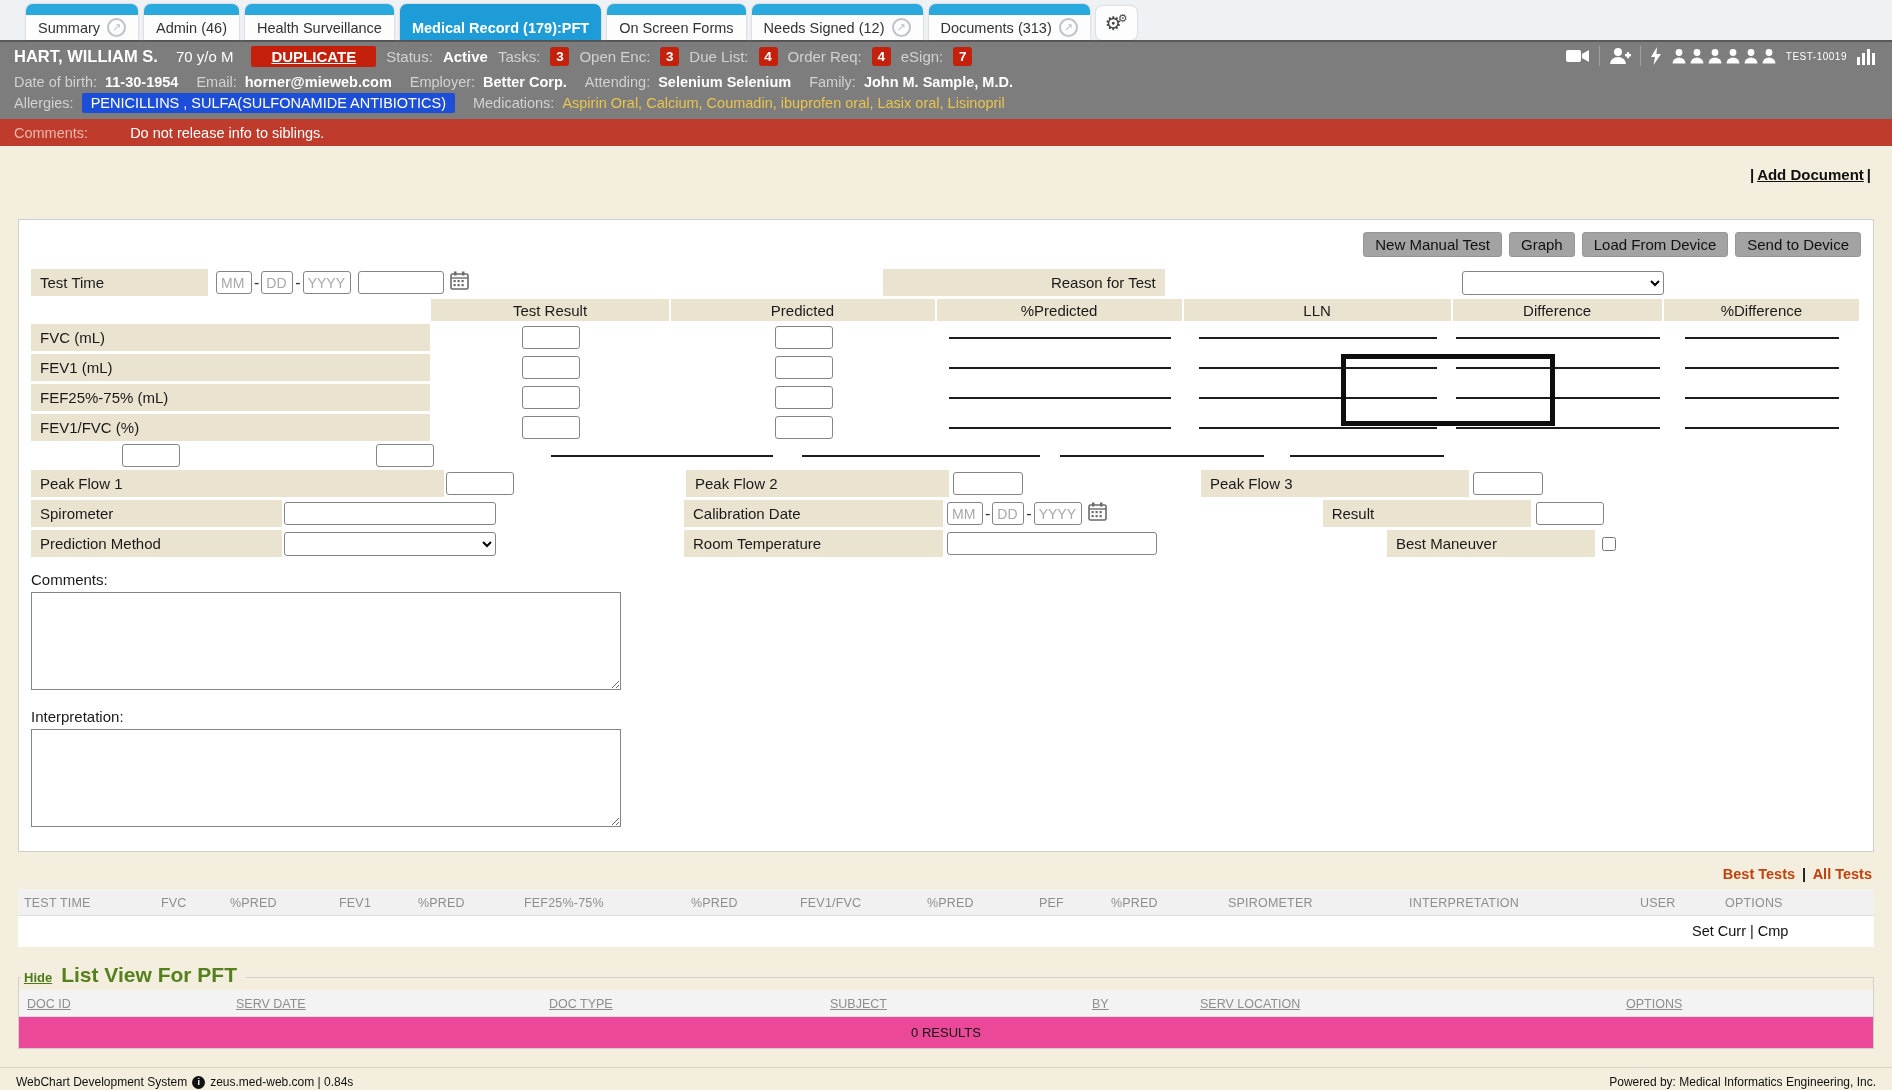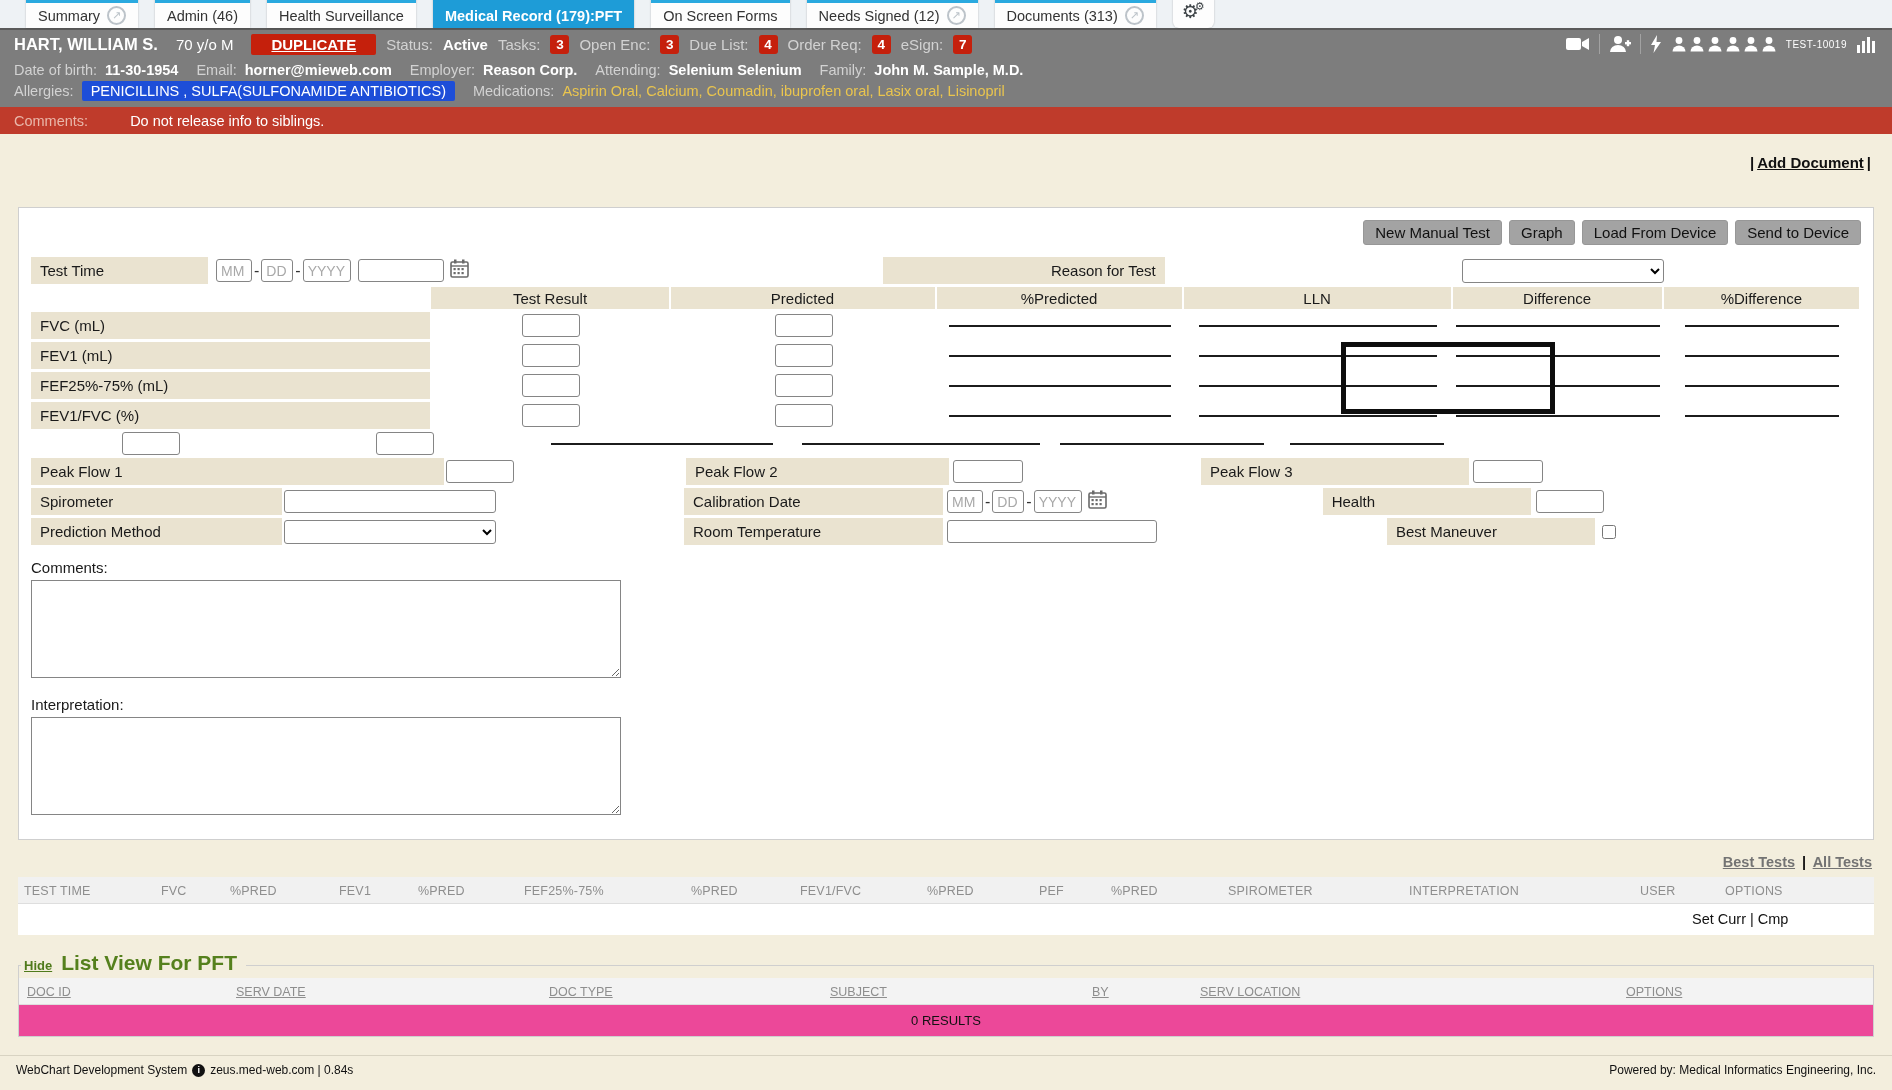--- a/index.html
+++ b/index.html
@@ -1,20 +1,20 @@
 <!DOCTYPE html>
 <html><head>
 <meta charset="utf-8">
 <style>
   * { box-sizing: border-box; margin: 0; padding: 0; }
   html,body { width:1892px; height:1090px; overflow:hidden; }
   body { font-family:"Liberation Sans","DejaVu Sans",sans-serif; background:#f3eedd; color:#1a1a1a; }
 
   
-  .tabbar { background:#eef2f5; padding:6px 12px 0 26px; height:28px; display:flex; align-items:flex-end; gap:17px; }
+  .tabbar { background:#eef2f5; padding:6px 12px 0 26px; height:40px; display:flex; align-items:flex-end; gap:6px; }
   .tab { display:flex; align-items:center; gap:7px; background:#fdfdfd; border-radius:7px 7px 0 0;
          border-top:11px solid #2aa9df; height:36px; padding:0 12px; font-size:14.5px; color:#333;
          box-shadow:0 0 2px rgba(0,0,0,.25); cursor:pointer; }
   .tab.active { background:#1e9cd7; border-top-color:#1e9cd7; color:#fff; font-weight:bold; }
   .popout { width:19px; height:19px; border:2px solid #bcc3c9; border-radius:50%; color:#bcc3c9;
             font-size:11px; line-height:15px; text-align:center; display:inline-block; }
   .gear-tab { background:#fdfdfd; border-radius:6px; height:34px; padding:0 9px; display:flex; align-items:center;
               box-shadow:0 0 2px rgba(0,0,0,.25); color:#3c4246; cursor:pointer; }
   .gear-big { font-size:19px; } .gear-small { font-size:11px; margin:-10px 0 0 -4px; }
 
@@ -78,21 +78,21 @@
   .cell.col-lln { width:270px; } .cell.col-diff { width:212px; } .cell.col-pdiff { width:198px; }
   .in-sm { width:58px; }
   .uline { border-bottom:2px solid #1c1c1c; height:2px; }
   .ul-pp { width:222px; } .ul-lln { width:238px; } .ul-diff { width:204px; } .ul-pdiff { width:154px; }
 
   .ta-label { font-size:15px; margin:14px 0 4px; }
   textarea { width:590px; height:98px; border:1px solid #858585; resize:both; font-family:inherit; font-size:14px; }
 
   
   .best-row { text-align:right; font-size:14.5px; font-weight:bold; padding:14px 4px 7px; }
-  .best-row a { color:#737373; text-decoration:underline; cursor:pointer; }
+  .best-row a { color:#c2410c; cursor:pointer; }
   .res-header { position:relative; height:27px; background:#f1f1f1; margin:0 2px; border-bottom:1px solid #dedede; }
   .res-header span { position:absolute; top:7px; font-size:12.5px; color:#8e8e8e; letter-spacing:.2px; }
   .res-body { position:relative; height:31px; background:#fff; margin:0 2px; }
   .res-actions { position:absolute; left:1674px; top:7px; font-size:14.5px; color:#111; cursor:pointer; }
 
   
   .lv { border:1px solid #cfcfcf; position:relative; margin:30px 2px 0; padding-top:12px; background:#f3eedd; }
   .lv-legend { position:absolute; top:-15px; left:2px; background:#f3eedd; padding:0 9px 0 3px;
                display:flex; align-items:baseline; gap:9px; }
   .lv-hide { color:#4f7a1b; font-weight:bold; font-size:13px; text-decoration:underline; cursor:pointer; }
@@ -221,21 +221,21 @@
   </span>
 </div>
 
 <div class="pt-info">
   <div class="info-row">
     <span class="glabel">Date of birth:</span>
     <span class="gval">11-30-1954</span>
     <span class="glabel">Email:</span>
     <span class="gval">horner@mieweb.com</span>
     <span class="glabel">Employer:</span>
-    <span class="gval">Reason Corp.</span>
+    <span class="gval">Better Corp.</span>
     <span class="glabel">Attending:</span>
     <span class="gval">Selenium Selenium</span>
     <span class="glabel">Family:</span>
     <span class="gval">John M. Sample, M.D.</span>
   </div>
   <div class="info-row">
     <span class="glabel">Allergies:</span>
     <span class="allergy-pill">PENICILLINS , SULFA(SULFONAMIDE ANTIBIOTICS)</span>
     <span class="glabel">Medications:</span>
     <span class="meds">Aspirin Oral, Calcium, Coumadin, ibuprofen oral, Lasix oral, Lisinopril</span>
@@ -438,21 +438,21 @@
             <g fill="#6a6a6a">
               <rect x="3.5" y="9" width="2.2" height="2.2"></rect>
               <rect x="7.5" y="9" width="2.2" height="2.2"></rect>
               <rect x="11.5" y="9" width="2.2" height="2.2"></rect>
               <rect x="3.5" y="13" width="2.2" height="2.2"></rect>
               <rect x="7.5" y="13" width="2.2" height="2.2"></rect>
               <rect x="11.5" y="13" width="2.2" height="2.2"></rect>
             </g>
           </svg>
       </span>
-      <div class="lblcell" style="width:208px; margin-left:216px;">Health</div>
+      <div class="lblcell" style="width:208px; margin-left:216px;">Result</div>
       <input type="text" style="width: 68px; margin-left: 5px;">
     </div>
 
     
     <div class="frow">
       <div class="lblcell" style="width:251px; margin-right:2px;">Prediction Method</div>
       <select style="width:212px;"></select>
       <div class="lblcell" style="width:259px; margin-left:188px;">Room Temperature</div>
       <input type="text" style="width: 210px; margin-left: 4px;">
       <div class="lblcell" style="width:208px; margin-left:230px;">Best Maneuver</div>

